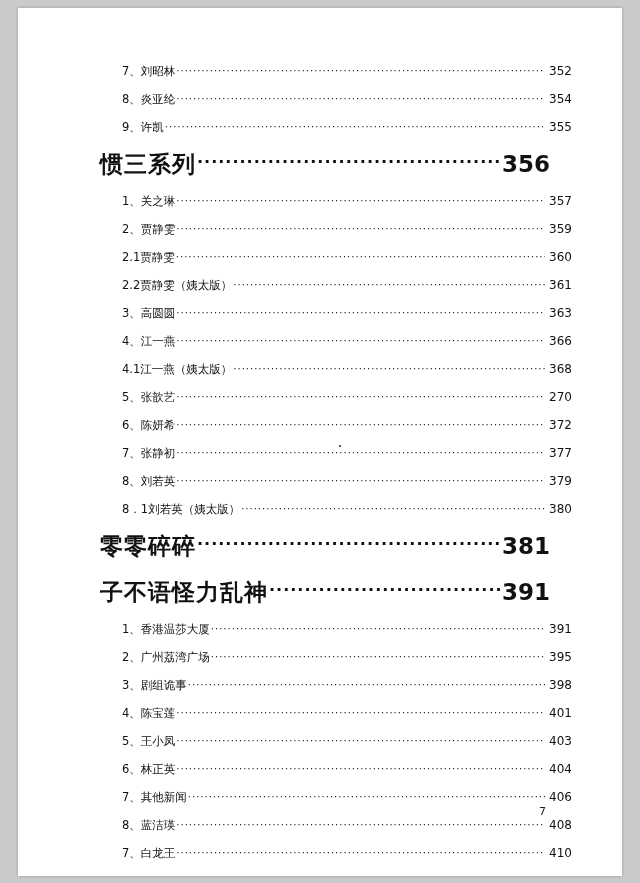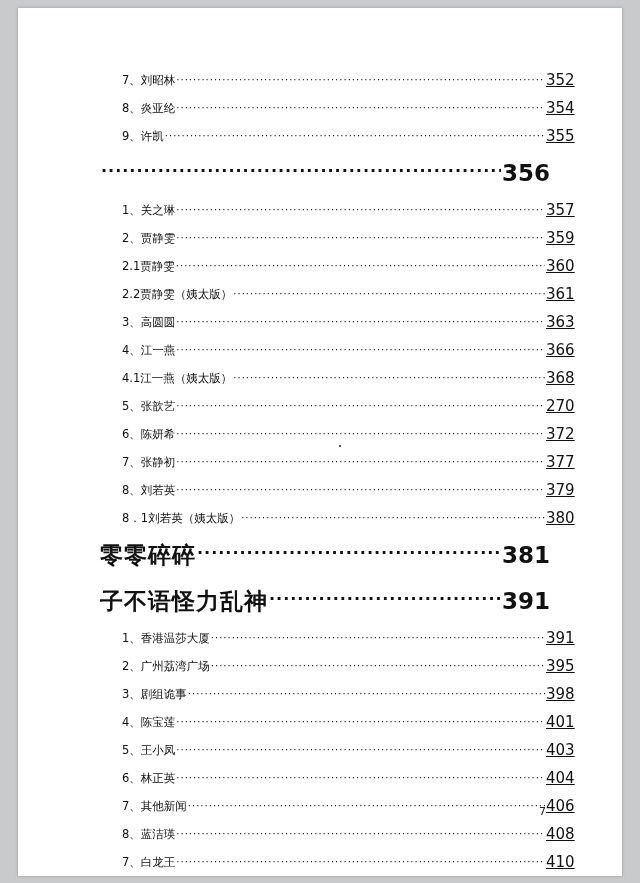--- a/index.html
+++ b/index.html
@@ -19,21 +19,21 @@
     top: 8px;
     width: 604px;
     height: 868px;
     background: #ffffff;
     box-shadow: 0 0 3px rgba(0,0,0,0.25);
     overflow: hidden;
   }
   .toc {
     position: absolute;
     left: 82px;
-    top: 58px;
+    top: 49px;
     width: 450px;
   }
   .entry {
     display: flex;
     align-items: baseline;
     width: 100%;
   }
   .entry .label {
     white-space: nowrap;
     color: #111;
@@ -62,23 +62,22 @@
   }
   .entry.minor .label {
     font-size: 11.5px;
   }
   .entry.minor .dots {
     font-size: 10px;
     position: relative;
     top: -1px;
   }
   .entry.minor .page {
-    font-size: 15px;
+    font-size: 12px;
     min-width: 26px;
-    text-decoration: underline;
   }
 
   
   .entry.major {
     font-size: 22px;
     line-height: 24px;
     height: 46px;
     align-items: center;
     font-weight: bold;
     padding-left: 0px;
@@ -133,20 +132,21 @@
         <span class="label">8、炎亚纶</span>
         <span class="dots">·······································································································</span>
         <span class="page">354</span>
       </div>
       <div class="entry minor">
         <span class="label">9、许凯</span>
         <span class="dots">·······································································································</span>
         <span class="page">355</span>
       </div>
       <div class="entry major">
+        <span class="label">惯三系列</span>
         <span class="dots">·······································································································</span>
         <span class="page">356</span>
       </div>
       <div class="entry minor">
         <span class="label">1、关之琳</span>
         <span class="dots">·······································································································</span>
         <span class="page">357</span>
       </div>
       <div class="entry minor">
         <span class="label">2、贾静雯</span>

